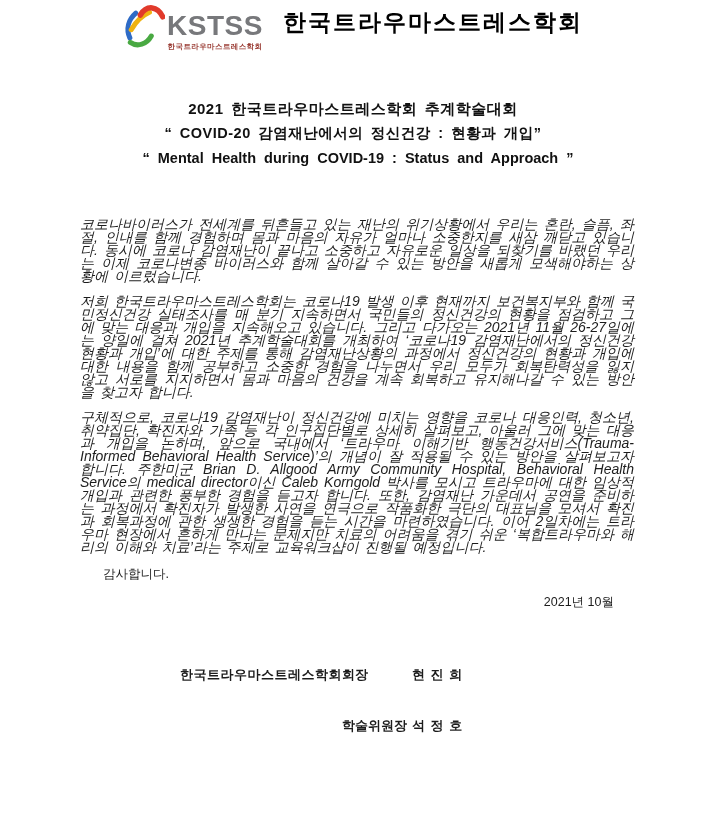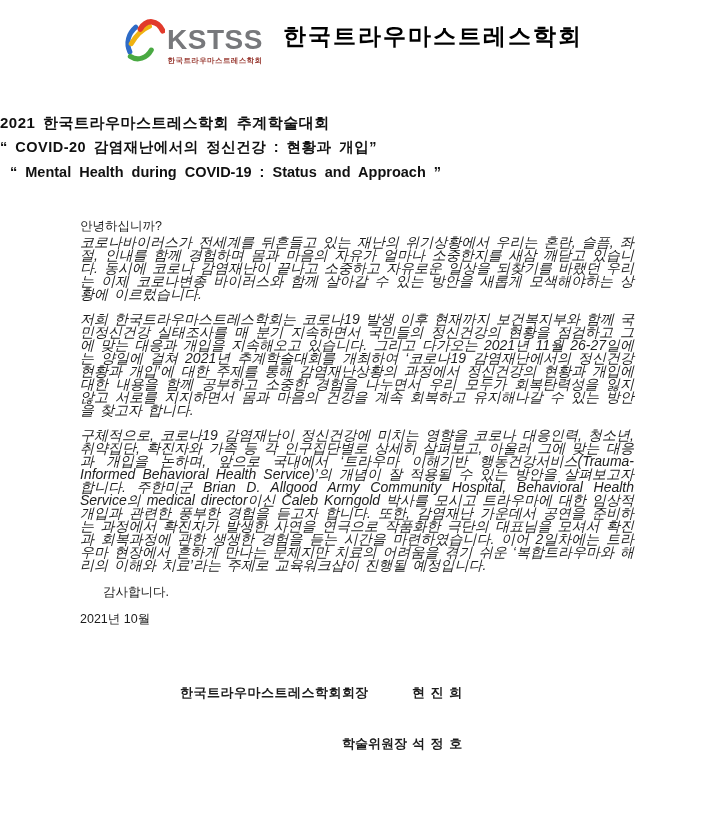--- a/index.html
+++ b/index.html
@@ -11,21 +11,20 @@
     height: 826px;
     background: #ffffff;
     overflow: hidden;
   }
 
   
   .header {
     display: flex;
     justify-content: center;
     align-items: center;
-    padding-top: 14px;
     gap: 20px;
   }
   .logo-lockup { display: flex; align-items: flex-end; gap: 2px; }
   .logo-icon { width: 42px; height: 52px; flex: 0 0 auto; }
   .logo-textcol { display: flex; flex-direction: column; align-items: center; }
   .logo-acronym {
     font-size: 28px;
     font-weight: bold;
     color: #77787b;
     letter-spacing: 0.5px;
@@ -44,21 +43,21 @@
     font-weight: bold;
     color: #000000;
     letter-spacing: 2px;
     white-space: nowrap;
     padding-bottom: 8px;
   }
 
   
   .conf-title {
     margin-top: 44px;
-    text-align: left;
+    text-align: center;
     font-weight: bold;
     color: #111111;
   }
   .conf-line1 { font-size: 15px; letter-spacing: 0.5px; line-height: 25px; word-spacing: 3px; }
   .conf-line2 { font-size: 14.5px; letter-spacing: 0.5px; line-height: 25px; word-spacing: 3px; }
   .conf-line3 { font-size: 14.5px; letter-spacing: 0px; line-height: 25px; word-spacing: 4px; padding-left: 10px; }
 
   
   .letter {
     position: absolute;
@@ -80,20 +79,21 @@
   }
   .para:first-of-type { margin-bottom: 12px; }
   .para.no-gap { margin-bottom: 0; }
   .closing {
     font-size: 12.5px;
     line-height: 17.6px;
     margin-left: 23px;
   }
   .date-line {
     margin-top: 10px;
+    text-align: right;
     padding-right: 20px;
     font-size: 12.5px;
     line-height: 17.6px;
   }
 
   
   .signature {
     margin-top: 26px;
     font-weight: bold;
     font-size: 13px;
@@ -142,21 +142,20 @@
     <div class="org-title">한국트라우마스트레스학회</div>
   </div>
 
   <div class="conf-title">
     <div class="conf-line1">2021 한국트라우마스트레스학회 추계학술대회</div>
     <div class="conf-line2">“ COVID-20 감염재난에서의 정신건강 : 현황과 개입”</div>
     <div class="conf-line3">“ Mental Health during COVID-19 : Status and Approach ”</div>
   </div>
 
   <div class="letter">
-    <div class="greeting">안녕하십니까?</div>
     <p class="para">코로나바이러스가 전세계를 뒤흔들고 있는 재난의 위기상황에서 우리는 혼란, 슬픔, 좌절, 인내를 함께 경험하며 몸과 마음의 자유가 얼마나 소중한지를 새삼 깨닫고 있습니다. 동시에 코로나 감염재난이 끝나고 소중하고 자유로운 일상을 되찾기를 바랬던 우리는 이제 코로나변종 바이러스와 함께 살아갈 수 있는 방안을 새롭게 모색해야하는 상황에 이르렀습니다.</p>
     <p class="para">저희 한국트라우마스트레스학회는 코로나19 발생 이후 현재까지 보건복지부와 함께 국민정신건강 실태조사를 매 분기 지속하면서 국민들의 정신건강의 현황을 점검하고 그에 맞는 대응과 개입을 지속해오고 있습니다. 그리고 다가오는 2021년 11월 26-27일에는 양일에 걸쳐 2021년 추계학술대회를 개최하여 ‘코로나19 감염재난에서의 정신건강 현황과 개입’에 대한 주제를 통해 감염재난상황의 과정에서 정신건강의 현황과 개입에 대한 내용을 함께 공부하고 소중한 경험을 나누면서 우리 모두가 회복탄력성을 잃지 않고 서로를 지지하면서 몸과 마음의 건강을 계속 회복하고 유지해나갈 수 있는 방안을 찾고자 합니다.</p>
     <p class="para">구체적으로, 코로나19 감염재난이 정신건강에 미치는 영향을 코로나 대응인력, 청소년, 취약집단, 확진자와 가족 등 각 인구집단별로 상세히 살펴보고, 아울러 그에 맞는 대응과 개입을 논하며, 앞으로 국내에서 ‘트라우마 이해기반 행동건강서비스(Trauma-Informed Behavioral Health Service)’의 개념이 잘 적용될 수 있는 방안을 살펴보고자 합니다. 주한미군 Brian D. Allgood Army Community Hospital, Behavioral Health Service의 medical director이신 Caleb Korngold 박사를 모시고 트라우마에 대한 임상적 개입과 관련한 풍부한 경험을 듣고자 합니다. 또한, 감염재난 가운데서 공연을 준비하는 과정에서 확진자가 발생한 사연을 연극으로 작품화한 극단의 대표님을 모셔서 확진과 회복과정에 관한 생생한 경험을 듣는 시간을 마련하였습니다. 이어 2일차에는 트라우마 현장에서 흔하게 만나는 문제지만 치료의 어려움을 겪기 쉬운 ‘복합트라우마와 해리의 이해와 치료’라는 주제로 교육워크샵이 진행될 예정입니다.</p>
     <div class="closing">감사합니다.</div>
 
     <div class="date-line">2021년 10월</div>
 
     <div class="signature">
       <div class="sig-row">
         <div class="sig-org">한국트라우마스트레스학회</div>

